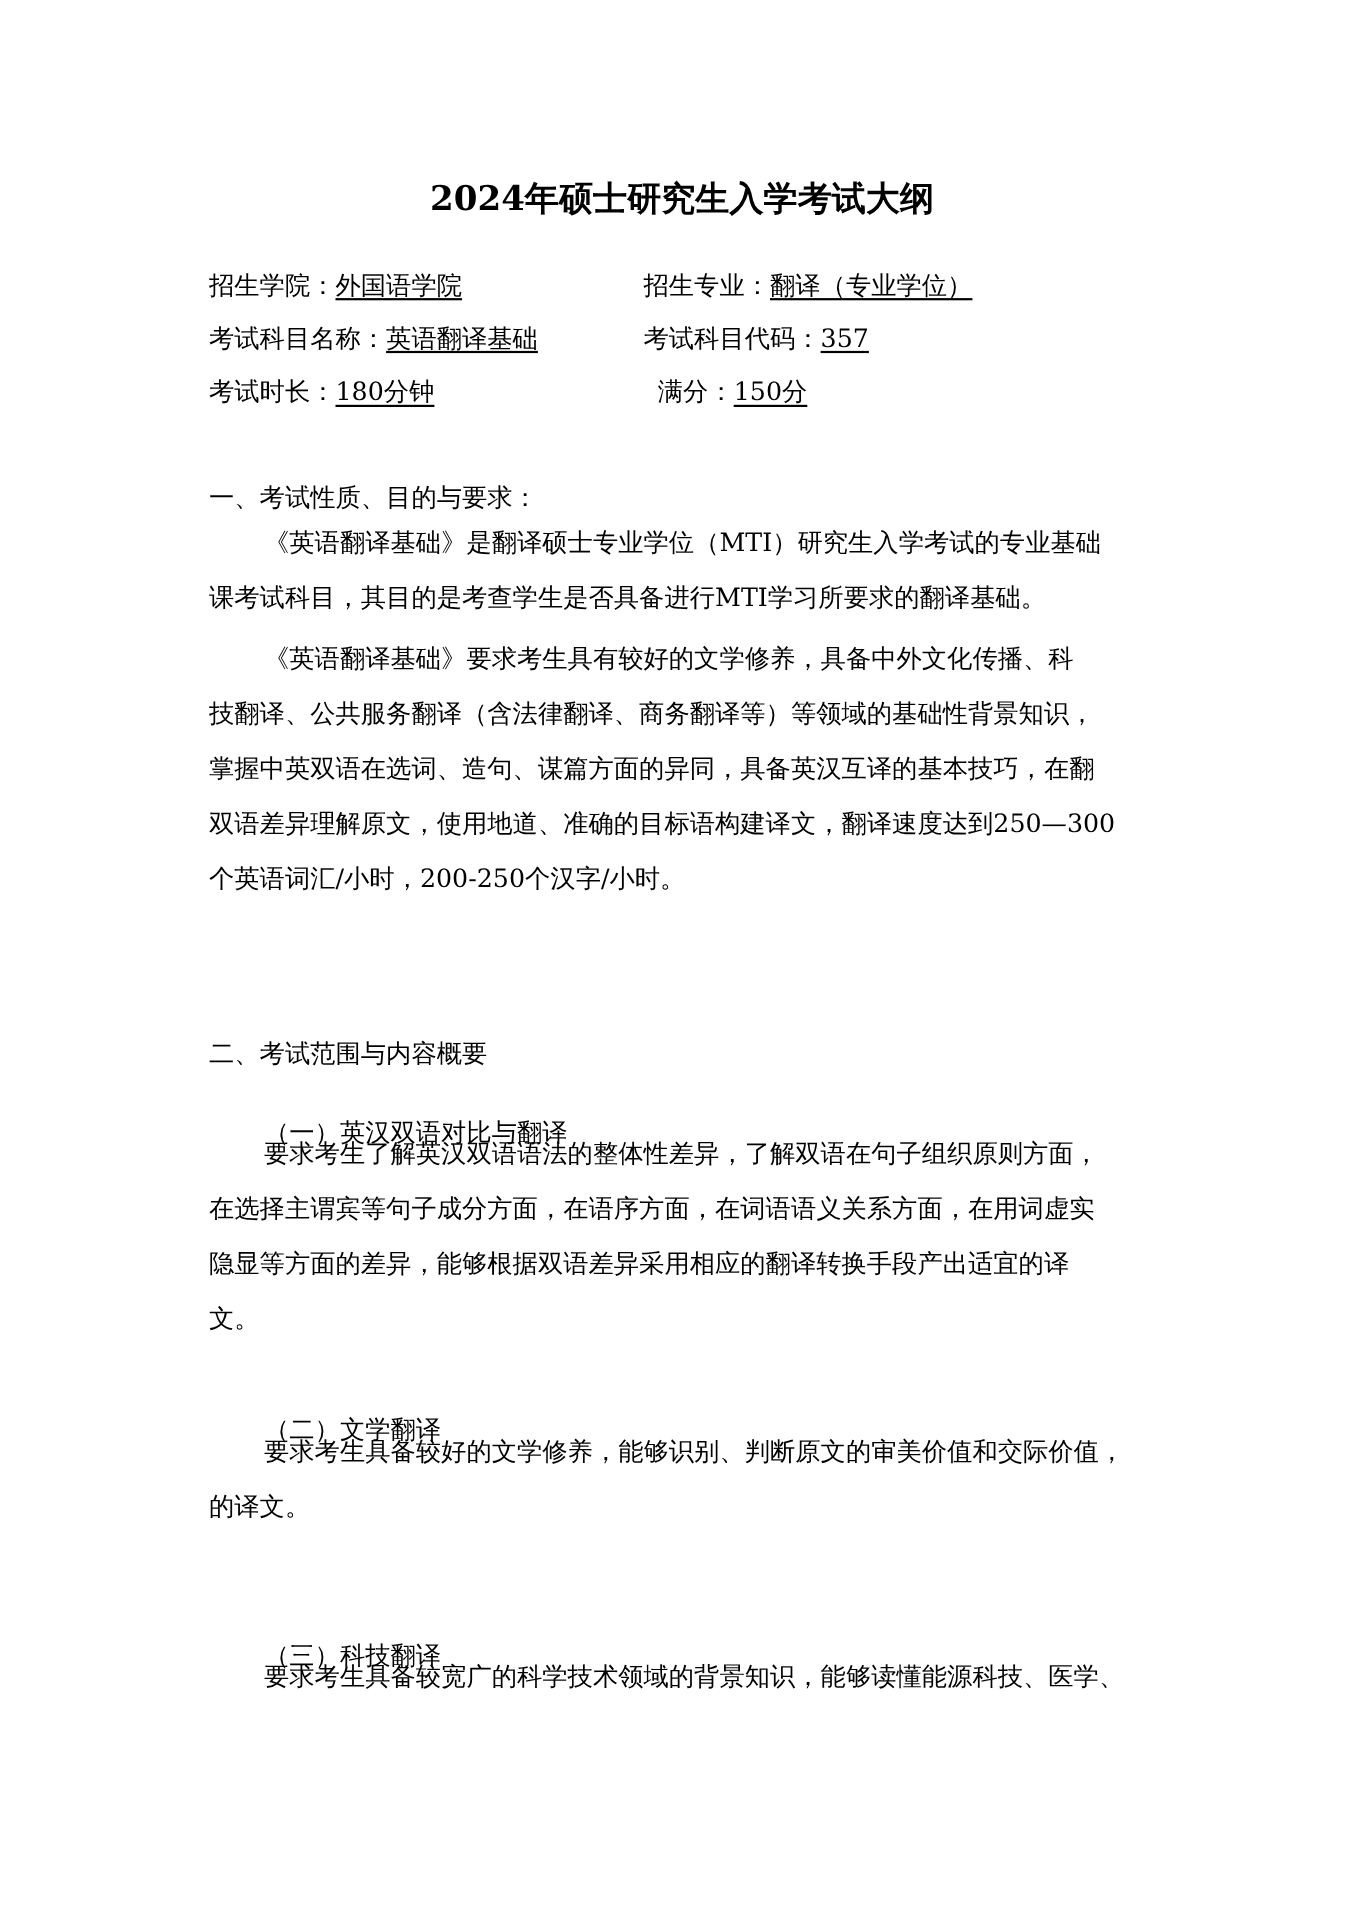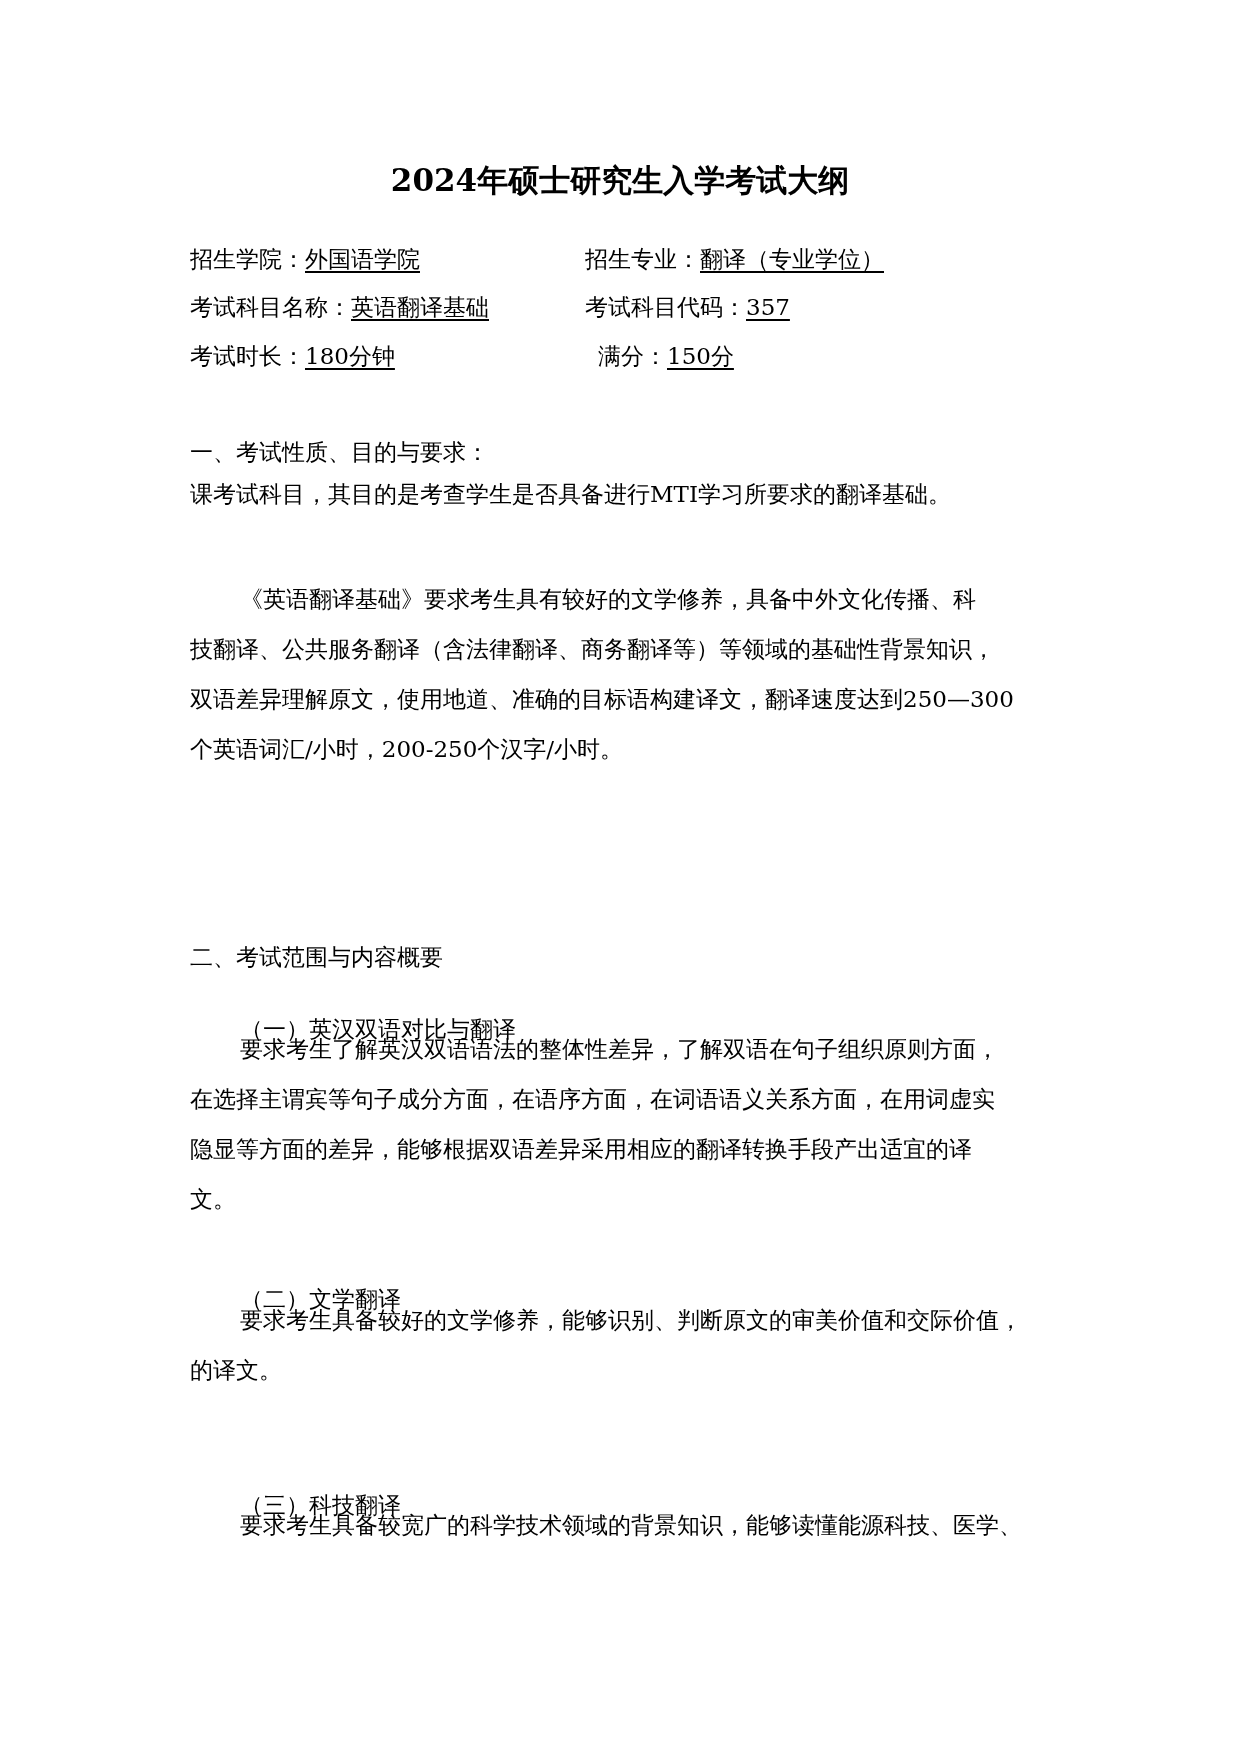--- a/index.html
+++ b/index.html
@@ -51,26 +51,28 @@
     <span>考试时长：</span><span class="val">180分钟</span>
   </div>
   <div class="meta-cell" style="left:408px">
     <span>满分：</span><span class="val">150分</span>
   </div>
 </div>
 
 <div class="h2" style="top:437px">一、考试性质、目的与要求：</div>
 
 <div class="para" style="top:469px">
+  <span class="line" style="text-indent:50px">《英语翻译基础》是翻译硕士专业学位（MTI）研究生入学考试的专业基础</span>
   <span class="line" style="text-indent:0">课考试科目，其目的是考查学生是否具备进行MTI学习所要求的翻译基础。</span>
 </div>
 
 <div class="para" style="top:574px">
   <span class="line" style="text-indent:50px">《英语翻译基础》要求考生具有较好的文学修养，具备中外文化传播、科</span>
   <span class="line" style="text-indent:0">技翻译、公共服务翻译（含法律翻译、商务翻译等）等领域的基础性背景知识，</span>
+  <span class="line" style="text-indent:0">掌握中英双语在选词、造句、谋篇方面的异同，具备英汉互译的基本技巧，在翻</span>
   <span class="line" style="text-indent:0">双语差异理解原文，使用地道、准确的目标语构建译文，翻译速度达到250—300</span>
   <span class="line" style="text-indent:0">个英语词汇/小时，200-250个汉字/小时。</span>
 </div>
 
 <div class="h2" style="top:942px">二、考试范围与内容概要</div>
 
 <div class="sub" style="top:990px">（一）英汉双语对比与翻译</div>
 <div class="para" style="top:1024px">
   <span class="line" style="text-indent:50px">要求考生了解英汉双语语法的整体性差异，了解双语在句子组织原则方面，</span>
   <span class="line" style="text-indent:0">在选择主谓宾等句子成分方面，在语序方面，在词语语义关系方面，在用词虚实</span>

